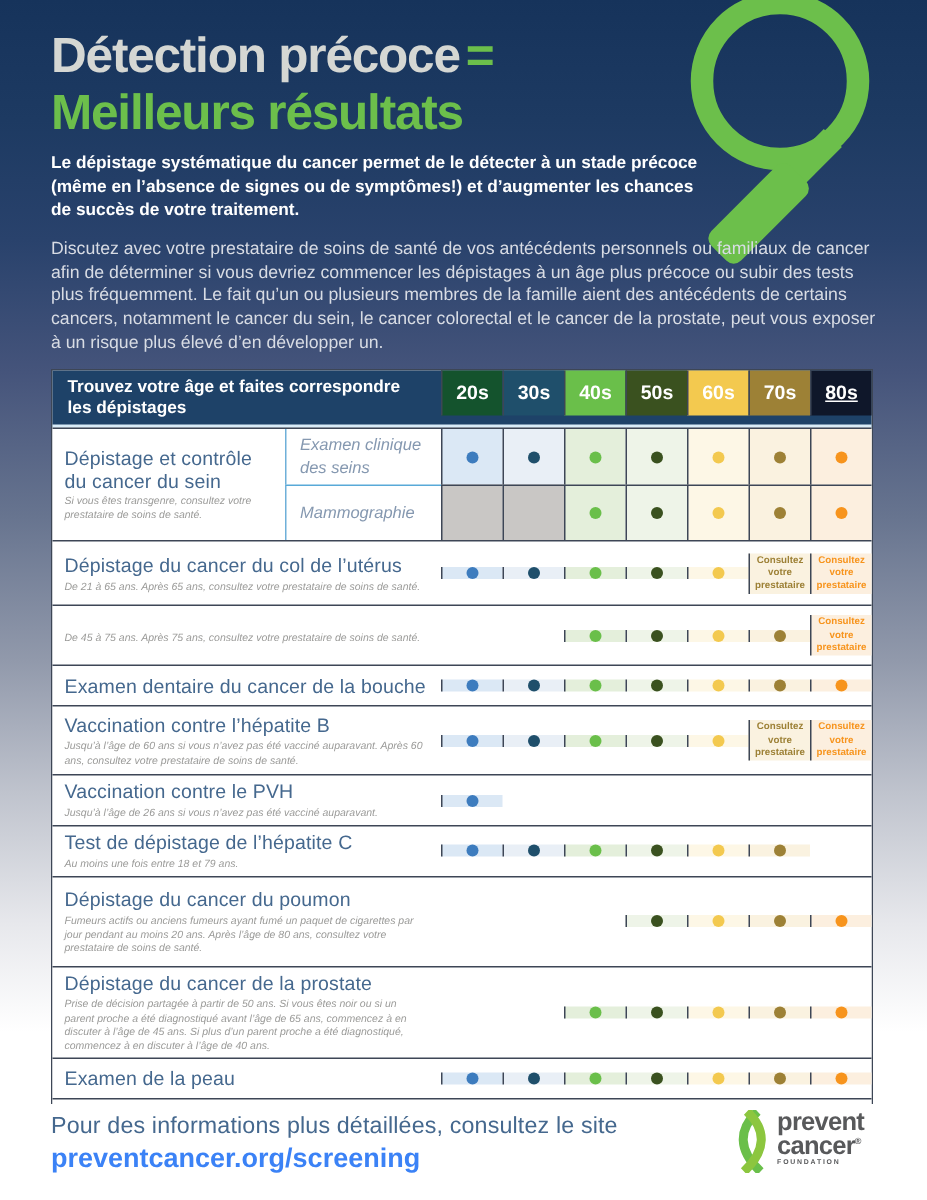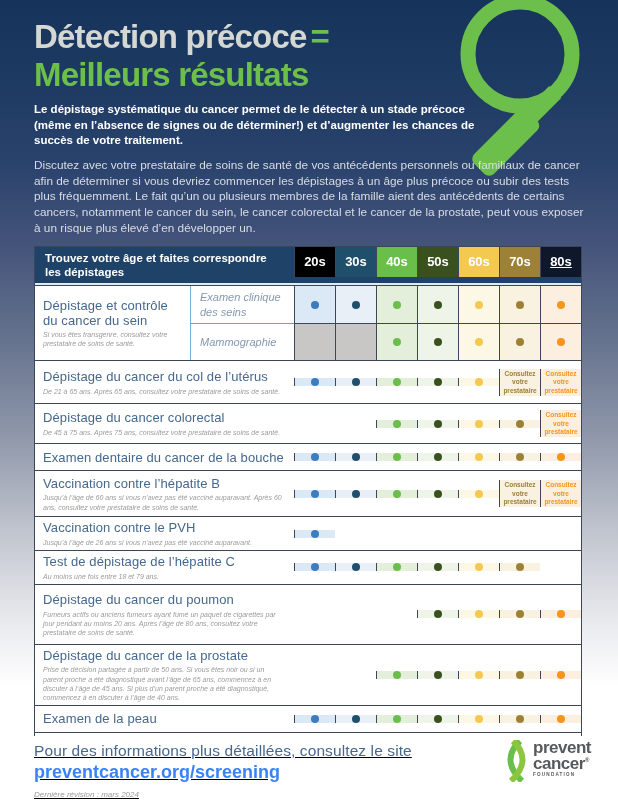--- a/index.html
+++ b/index.html
@@ -41,21 +41,21 @@
   .dot { width:8px; height:8px; border-radius:50%; display:block; }
   .consult { font-size:6.5px; font-weight:700; text-align:center; line-height:1.3; padding:1px; }
 
   .split { display:flex; flex-direction:column; width:391px; }
   .subrow { display:flex; flex:1; min-height:37px; }
   .sublabel { width:104px; flex:none; border-left:1px solid #6fb0d9; color:#8598b0; font-size:11px; font-style:italic; line-height:1.3; padding:4px 9px; display:flex; align-items:center; }
   .sr2 .sublabel { border-top:1px solid #58a9d8; }
   .sr2 .cell { border-top:1px solid #3d4656; }
 
   
-  .footer { position:absolute; left:0; right:1px; bottom:0; height:64px; background:#fff; padding:6px 43px 0 34px; z-index:2;text-decoration:underline; }
+  .footer { position:absolute; left:0; right:16px; bottom:0; height:64px; background:#fff; padding:6px 43px 0 34px; z-index:2; }
   .footer-line1 { color:#45688e; font-size:15.5px; letter-spacing:0.1px; }
   .footer-url { color:#3b82f6; font-weight:700; font-size:18px; margin-top:2px; }
   .footer-rev { color:#9b9b99; font-size:8px; font-style:italic; margin-top:7px; }
   .logo { position:absolute; right:26px; top:4px; display:flex; align-items:flex-start; }
   .logo-text { margin-left:3px; color:#58595b; font-weight:800; line-height:0.92; }
   .logo-word { font-size:17px; letter-spacing:-0.5px; }
   .logo-reg { font-size:6px; vertical-align:super; }
   .logo-foundation { font-size:4.6px; font-weight:700; letter-spacing:1.2px; margin-top:2px; }
 </style>
 </head>
@@ -69,27 +69,27 @@
       <rect x="148" y="93" width="17" height="36"></rect>
       <rect x="143" y="126" width="28" height="75" rx="7"></rect>
     </g>
   </svg>
 
   <div class="content">
     <div class="title">
       <span class="t1">Détection précoce</span><span class="teq">=</span><br>
       <span class="t2">Meilleurs résultats</span>
     </div>
-    <p class="intro-bold">Le dépistage systématique du cancer permet de le détecter à un stade précoce (même en l’absence de signes ou de déterminer!) et d’augmenter les chances de succès de votre traitement.</p>
+    <p class="intro-bold">Le dépistage systématique du cancer permet de le détecter à un stade précoce (même en l’absence de signes ou de symptômes!) et d’augmenter les chances de succès de votre traitement.</p>
     <p class="intro">Discutez avec votre prestataire de soins de santé de vos antécédents personnels ou familiaux de cancer afin de déterminer si vous devriez commencer les dépistages à un âge plus précoce ou subir des tests plus fréquemment. Le fait qu’un ou plusieurs membres de la famille aient des antécédents de certains cancers, notamment le cancer du sein, le cancer colorectal et le cancer de la prostate, peut vous exposer à un risque plus élevé d’en développer un.</p>
 
     <div class="stable">
       <div class="thead">
         <div class="th-left">Trouvez votre âge et faites correspondre les dépistages</div>
-      <div class="th-age" style="background: #000000; text-align: center;">20s</div>
+      <div class="th-age" style="background: #14532d; text-align: center;">20s</div>
           <div class="th-age" style="background: rgb(31, 79, 107);">30s</div>
           <div class="th-age" style="background: rgb(106, 191, 74);">40s</div>
           <div class="th-age" style="background: rgb(58, 81, 31);">50s</div>
           <div class="th-age" style="background: rgb(243, 201, 79);">60s</div>
           <div class="th-age" style="background: rgb(157, 129, 54);">70s</div>
           <div class="th-age" style="background: #0f172a; text-decoration: underline;">80s</div>
         </div>
       <div class="tbody">
           <div class="trow">
             <div class="row-left narrow">
@@ -165,21 +165,20 @@
             </div>
             <div class="cell" style="background: rgb(250, 242, 224);">
               <div class="consult" style="color: rgb(157, 129, 54);">Consultez votre prestataire</div>
             </div>
             <div class="cell" style="background: rgb(252, 239, 223);">
               <div class="consult" style="color: rgb(247, 148, 29);">Consultez votre prestataire</div>
             </div>
           </div>
           <div class="trow" style="min-height: 40px;">
             <div class="row-left">
-              <div class="row-title">Dépistage du cancer colorectal</div>
               <div class="row-note">De 45 à 75 ans. Après 75 ans, consultez votre prestataire de soins de santé.</div>
             </div>
             <div class="cell" style="background: rgb(201, 199, 197);"></div>
             <div class="cell" style="background: rgb(201, 199, 197);"></div>
             <div class="cell" style="background: rgb(228, 239, 219);">
               <span class="dot" style="background: rgb(106, 191, 74);"></span>
             </div>
             <div class="cell" style="background: rgb(238, 244, 232);">
               <span class="dot" style="background: rgb(58, 81, 31);"></span>
             </div>
@@ -382,21 +381,20 @@
               <span class="dot" style="background: rgb(247, 148, 29);"></span>
             </div>
           </div>
         </div>
     </div>
   </div>
 
   <div class="footer">
     <div class="footer-line1">Pour des informations plus détaillées, consultez le site</div>
     <div class="footer-url">preventcancer.org/screening</div>
-    <div class="footer-rev">Dernière révision : mars 2024</div>
     <div class="logo">
       <svg width="26" height="42" viewBox="0 0 26 42" aria-hidden="true">
         <path d="M16 1 C3 13 3 27 18 41" stroke="#6abf4a" stroke-width="6" fill="none"></path>
         <path d="M9 1 C22 13 22 27 7 41" stroke="#8cc63f" stroke-width="6" fill="none"></path>
       </svg>
       <div class="logo-text">
         <div class="logo-word">prevent</div>
         <div class="logo-word"><span>cancer</span><span class="logo-reg">®</span></div>
         <div class="logo-foundation">FOUNDATION</div>
       </div>

